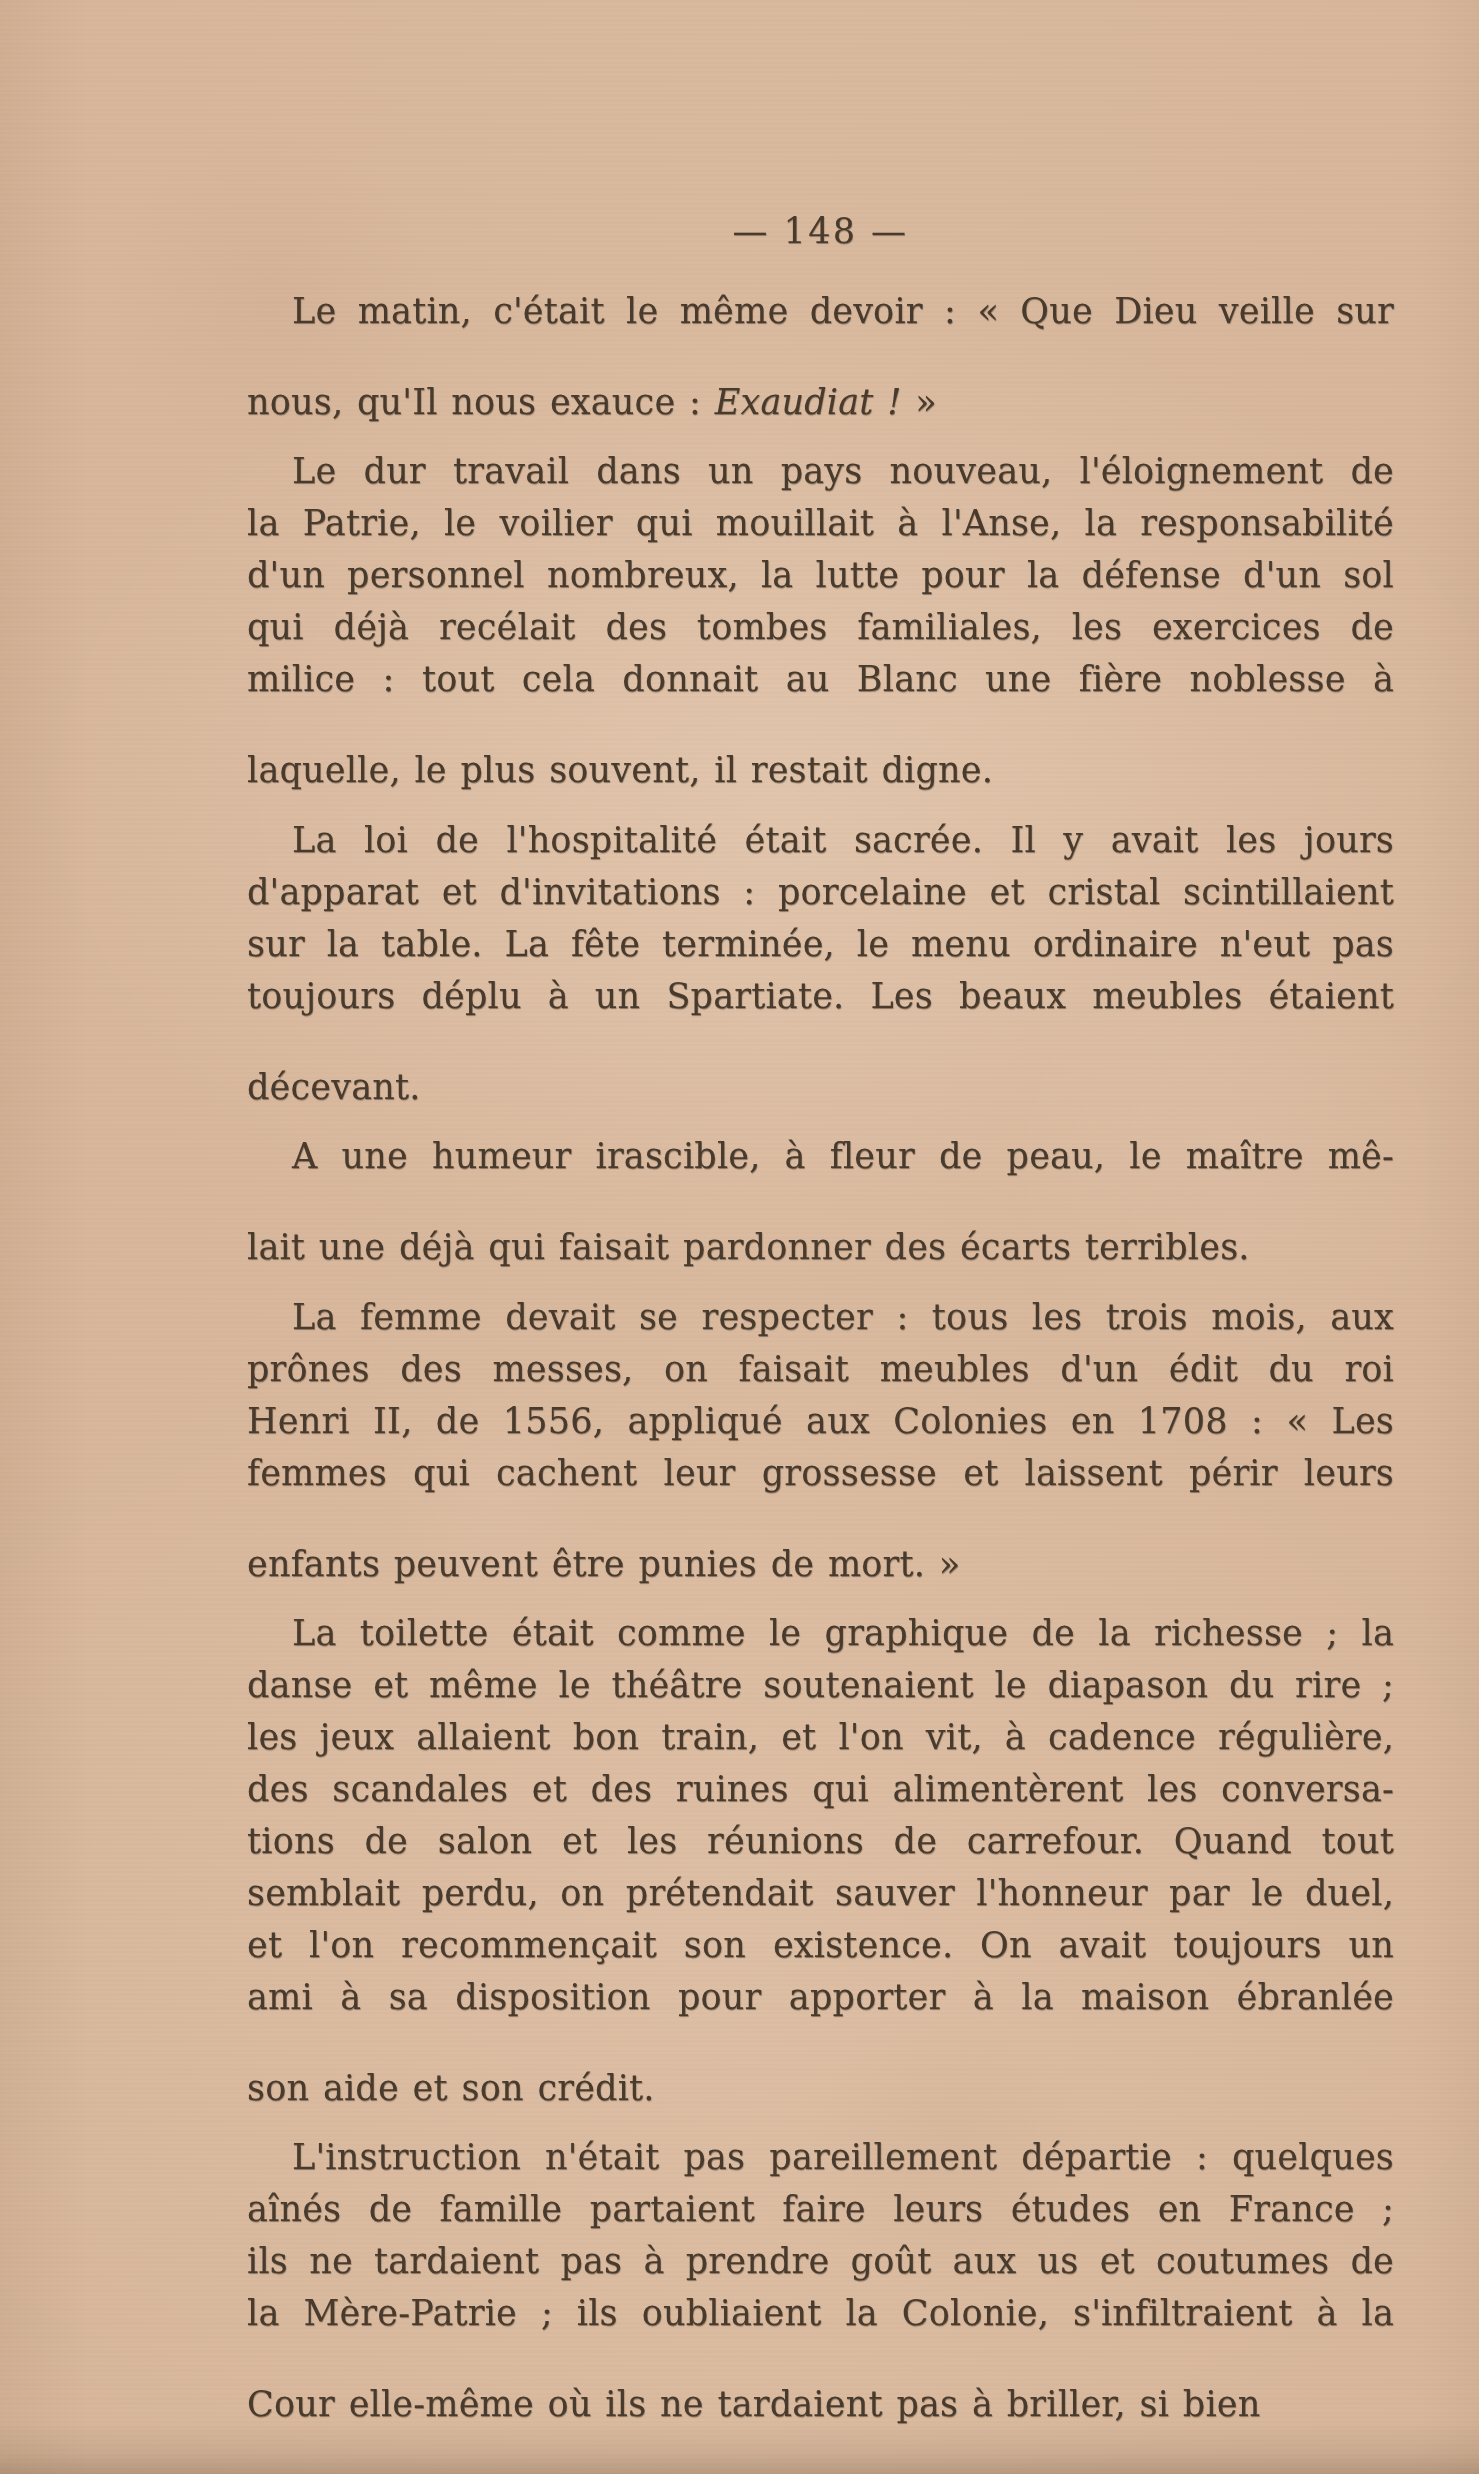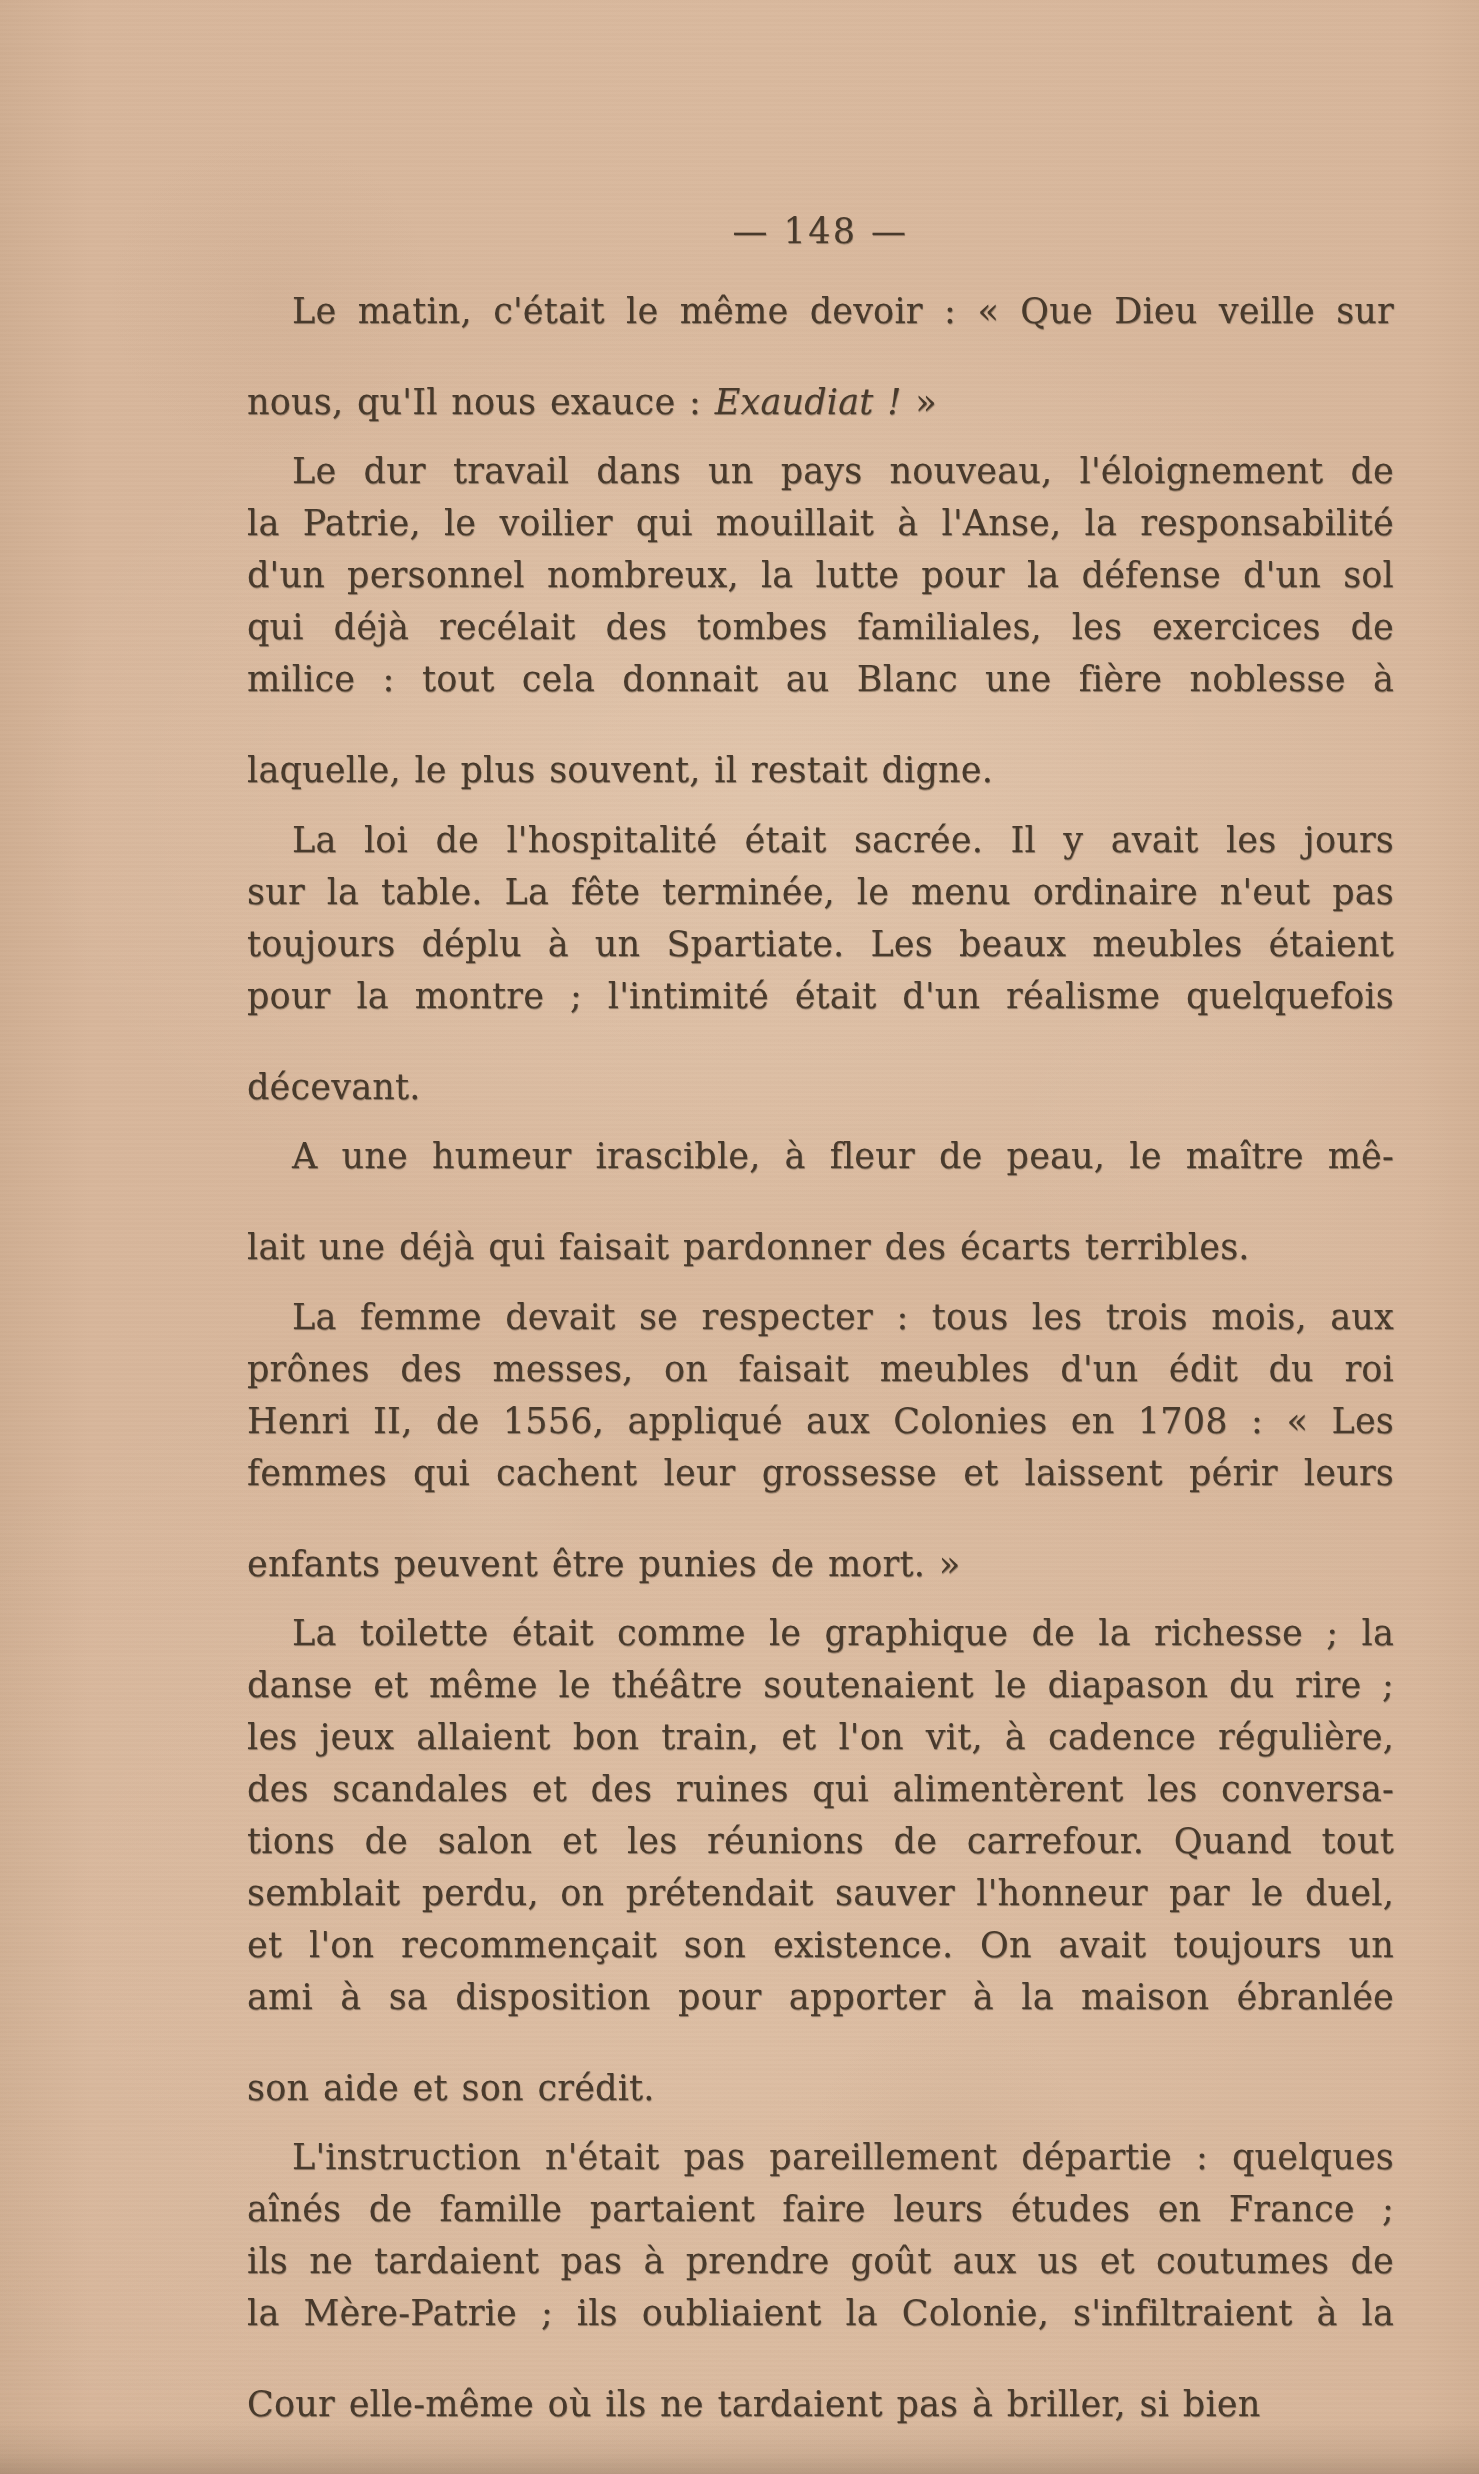--- a/index.html
+++ b/index.html
@@ -76,23 +76,23 @@
       <div class="line indent">Le dur travail dans un pays nouveau, l'éloignement de</div>
       <div class="line">la Patrie, le voilier qui mouillait à l'Anse, la responsabilité</div>
       <div class="line">d'un personnel nombreux, la lutte pour la défense d'un sol</div>
       <div class="line">qui déjà recélait des tombes familiales, les exercices de</div>
       <div class="line">milice : tout cela donnait au Blanc une fière noblesse à</div>
       <div class="line last">laquelle, le plus souvent, il restait digne.</div>
     </div>
 
     <div class="para">
       <div class="line indent">La loi de l'hospitalité était sacrée. Il y avait les jours</div>
+      <div class="line">d'apparat et d'invitations : porcelaine et cristal scintillaient</div>
       <div class="line">sur la table. La fête terminée, le menu ordinaire n'eut pas</div>
       <div class="line">toujours déplu à un Spartiate. Les beaux meubles étaient</div>
-      <div class="line">pour la montre ; l'intimité était d'un réalisme quelquefois</div>
       <div class="line last">décevant.</div>
     </div>
 
     <div class="para">
       <div class="line indent">A une humeur irascible, à fleur de peau, le maître mê-</div>
       <div class="line last">lait une déjà qui faisait pardonner des écarts terribles.</div>
     </div>
 
     <div class="para">
       <div class="line indent">La femme devait se respecter : tous les trois mois, aux</div>

